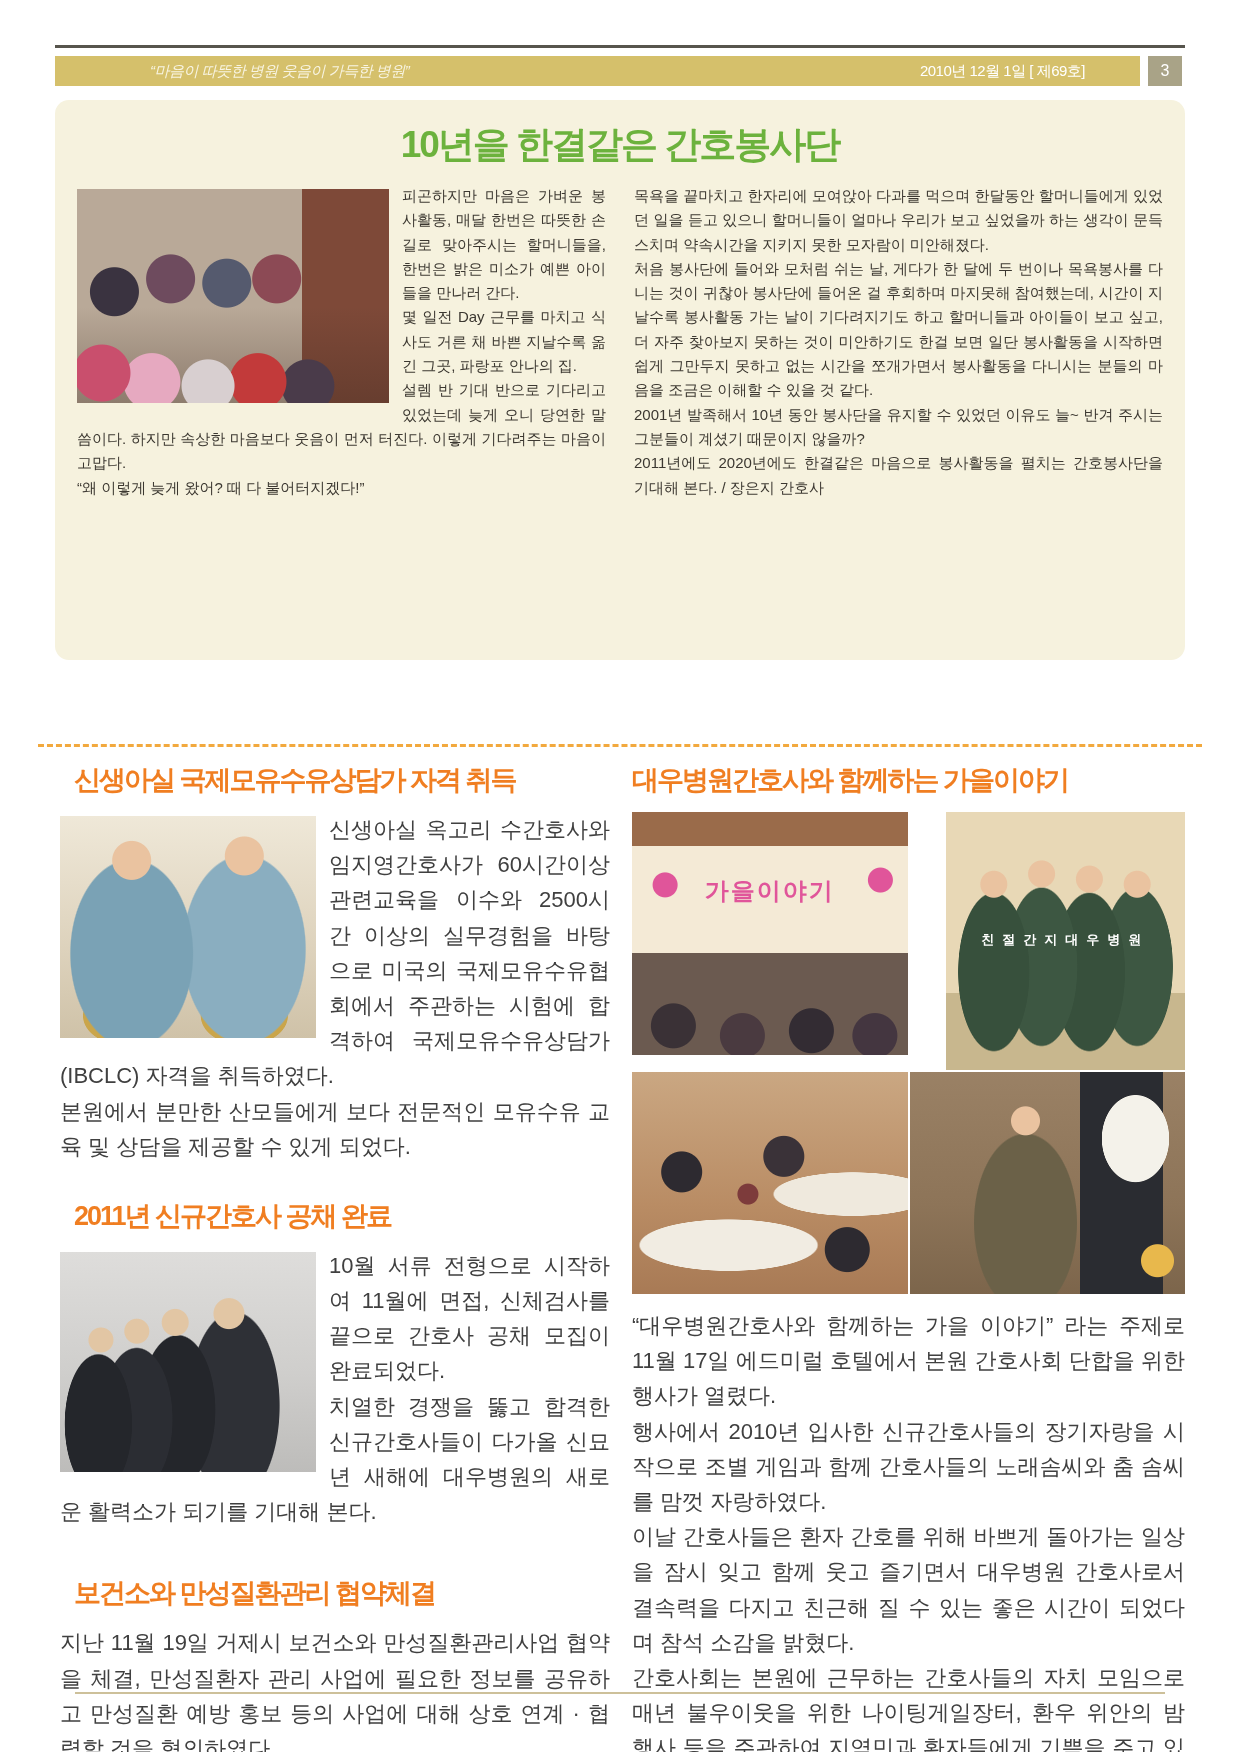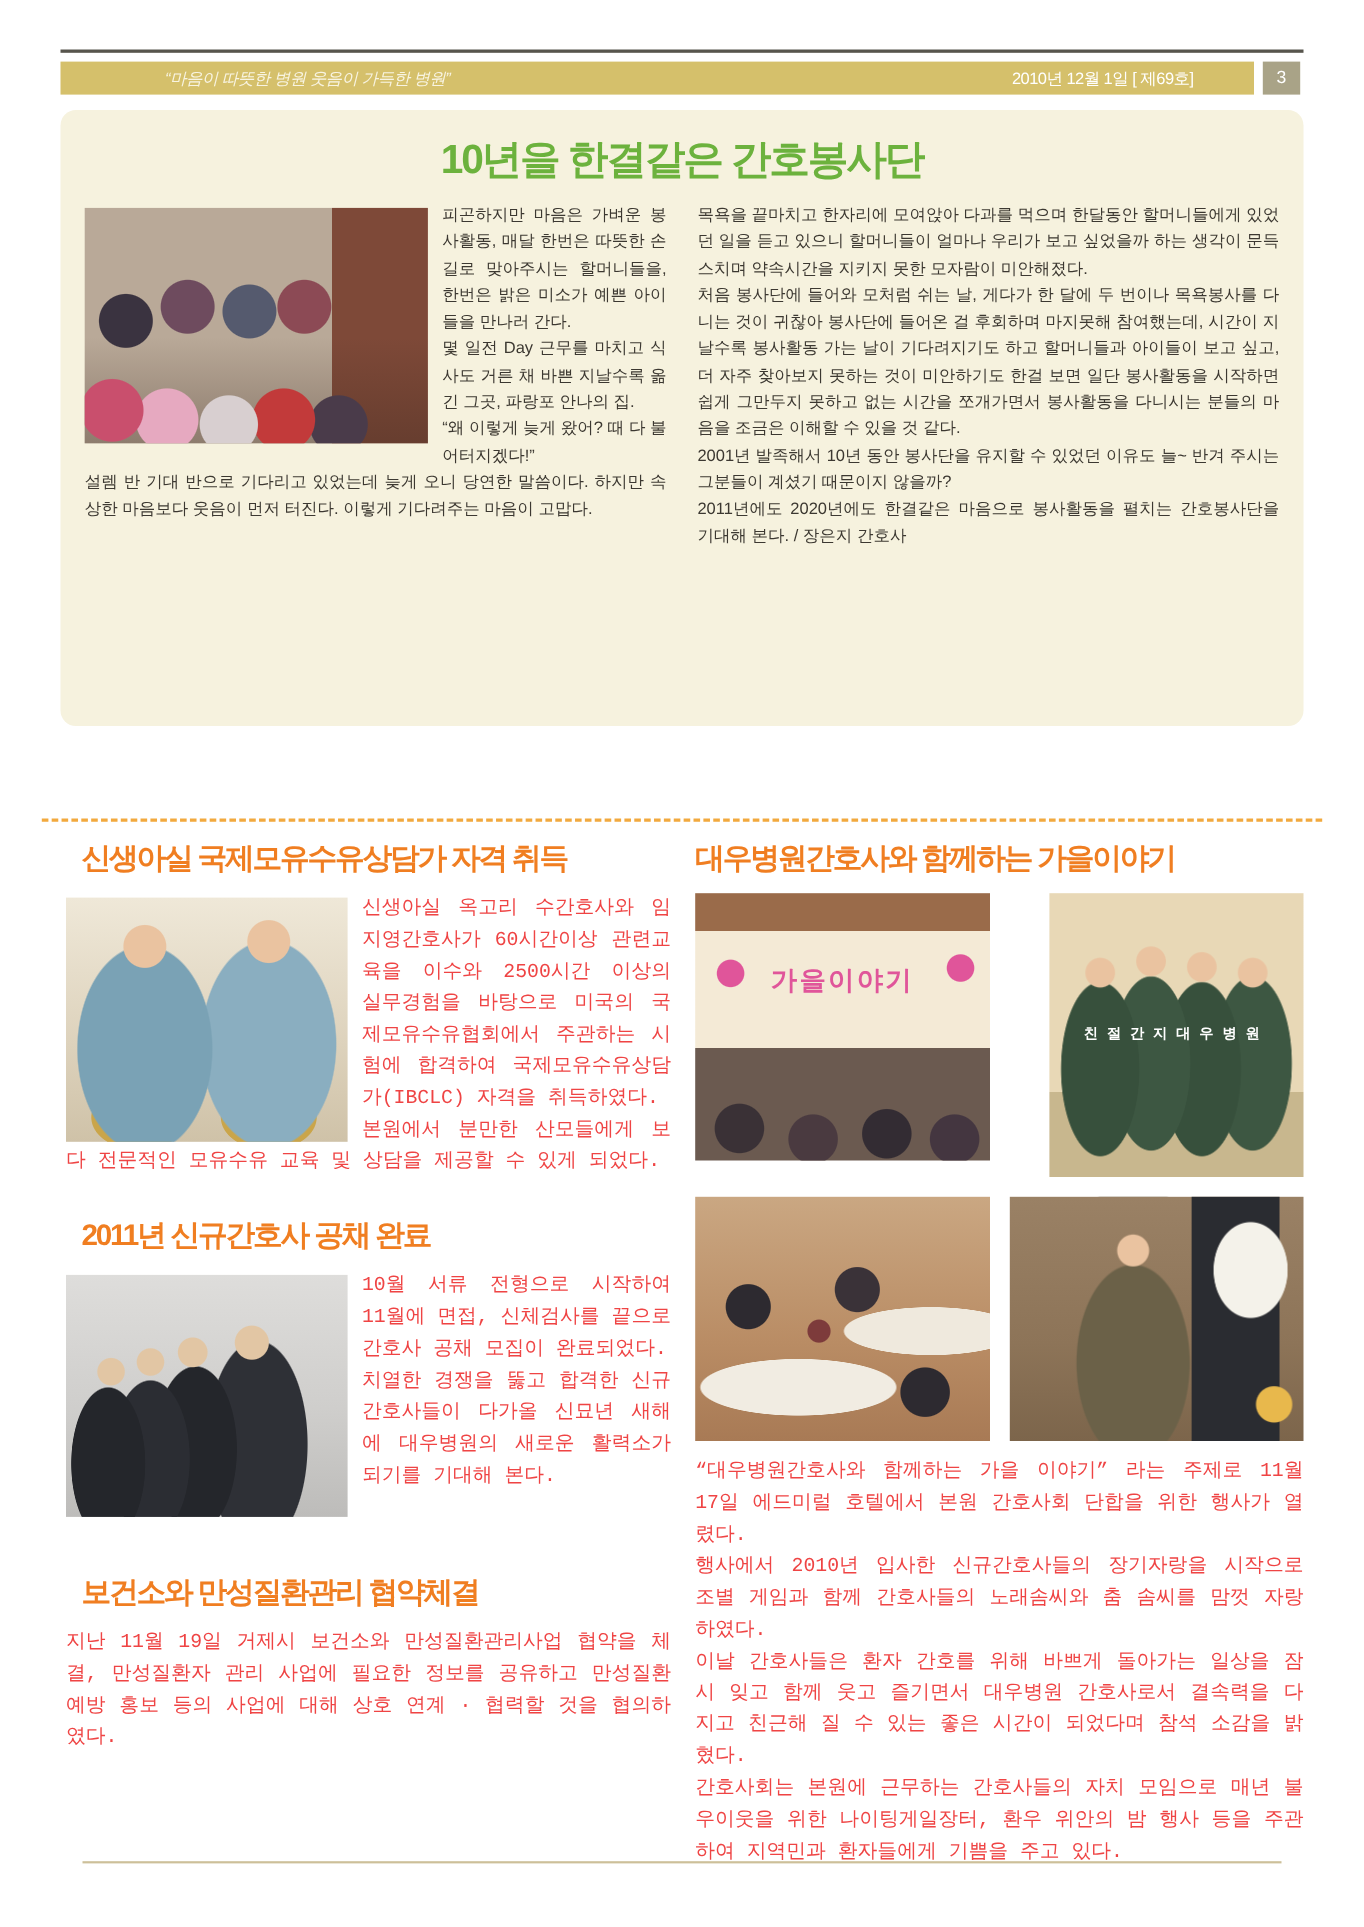--- a/index.html
+++ b/index.html
@@ -49,21 +49,21 @@
   }
   
   .dash-divider { position:absolute; left:38px; top:744px; width:1164px; border-top:3px dashed #f2a93e; }
   
   .sec-left  { position:absolute; left:60px;  top:752px; width:550px; }
   .sec-right { position:absolute; left:632px; top:752px; width:553px; }
   .sec-h {
     color:#f07e21; font-size:27px; font-weight:bold; letter-spacing:-2px; margin:10px 0 14px;
   }
   .sec-h.indent { margin-left:14px; }
-  .art-body { font-size:18px; line-height:1.6; text-align:justify; color:#ef4444;font-family:Liberation Mono, monospace; }
+  .art-body { font-size:22px; line-height:1.6; text-align:justify; color:#404040; }
   .art-body p { margin:0; }
   .art-body::after { content:""; display:block; clear:both; }
   .ph { position:relative; overflow:hidden; }
   .ph-ibclc {
     float:left; width:256px; height:222px; margin:4px 13px 4px 0;
     background:
       radial-gradient(circle at 28% 20%, #eac3a0 0 19px, transparent 20px),
       radial-gradient(circle at 72% 18%, #eac3a0 0 19px, transparent 20px),
       radial-gradient(ellipse 62px 95px at 28% 62%, #7aa2b5 0 98%, transparent 100%),
       radial-gradient(ellipse 62px 95px at 72% 60%, #8aaec0 0 98%, transparent 100%),
@@ -78,21 +78,21 @@
       radial-gradient(circle at 30% 36%, #e2c6a4 0 12px, transparent 13px),
       radial-gradient(circle at 45% 32%, #e2c6a4 0 13px, transparent 14px),
       radial-gradient(circle at 66% 28%, #e2c6a4 0 15px, transparent 16px),
       radial-gradient(ellipse 34px 70px at 15% 78%, #24262b 0 98%, transparent 100%),
       radial-gradient(ellipse 36px 72px at 30% 76%, #2b2d33 0 98%, transparent 100%),
       radial-gradient(ellipse 38px 76px at 46% 72%, #24262b 0 98%, transparent 100%),
       radial-gradient(ellipse 46px 95px at 68% 70%, #2e3036 0 98%, transparent 100%),
       linear-gradient(180deg, #dedddb 0%, #cfcecc 55%, #bdbcba 100%);
   }
   .photo-grid {
-    display:grid; grid-template-columns:1fr 1fr; gap:18px; margin-top:4px;
+    display:grid; grid-template-columns:1fr 1fr; gap:2px; margin-top:4px;
   }
   .g1 { height:243px;
     background:
       radial-gradient(circle at 15% 88%, #3a3136 0 22px, transparent 23px),
       radial-gradient(circle at 40% 92%, #4a3a40 0 22px, transparent 23px),
       radial-gradient(circle at 65% 90%, #332c33 0 22px, transparent 23px),
       radial-gradient(circle at 88% 92%, #443640 0 22px, transparent 23px),
       radial-gradient(circle at 12% 30%, #e0559a 0 12px, transparent 13px),
       radial-gradient(circle at 90% 28%, #e0559a 0 12px, transparent 13px),
       linear-gradient(180deg, #9a6b4a 0 14%, #f4ead6 14% 58%, #6b5a50 58% 100%);
@@ -155,22 +155,22 @@
   </div>
   <div class="page-num-box">3</div>
 
   <div class="panel">
     <div class="panel-title">10년을 한결같은 간호봉사단</div>
     <div class="panel-cols">
       <div class="col">
         <div class="main-photo ph"></div>
         <p>피곤하지만 마음은 가벼운 봉사활동, 매달 한번은 따뜻한 손길로 맞아주시는 할머니들을, 한번은 밝은 미소가 예쁜 아이들을 만나러 간다.</p>
         <p>몇 일전 Day 근무를 마치고 식사도 거른 채 바쁜 지날수록 옮긴 그곳, 파랑포 안나의 집.</p>
+        <p>설렘 반 기대 반으로 기다리고 있었는데 늦게 오니 당연한 말씀이다. 하지만 속상한 마음보다 웃음이 먼저 터진다. 이렇게 기다려주는 마음이 고맙다.</p>
         <p>“왜 이렇게 늦게 왔어? 때 다 불어터지겠다!”</p>
-        <p>설렘 반 기대 반으로 기다리고 있었는데 늦게 오니 당연한 말씀이다. 하지만 속상한 마음보다 웃음이 먼저 터진다. 이렇게 기다려주는 마음이 고맙다.</p>
       </div>
       <div class="col">
         <p>목욕을 끝마치고 한자리에 모여앉아 다과를 먹으며 한달동안 할머니들에게 있었던 일을 듣고 있으니 할머니들이 얼마나 우리가 보고 싶었을까 하는 생각이 문득 스치며 약속시간을 지키지 못한 모자람이 미안해졌다.</p>
         <p>처음 봉사단에 들어와 모처럼 쉬는 날, 게다가 한 달에 두 번이나 목욕봉사를 다니는 것이 귀찮아 봉사단에 들어온 걸 후회하며 마지못해 참여했는데, 시간이 지날수록 봉사활동 가는 날이 기다려지기도 하고 할머니들과 아이들이 보고 싶고, 더 자주 찾아보지 못하는 것이 미안하기도 한걸 보면 일단 봉사활동을 시작하면 쉽게 그만두지 못하고 없는 시간을 쪼개가면서 봉사활동을 다니시는 분들의 마음을 조금은 이해할 수 있을 것 같다.</p>
         <p>2001년 발족해서 10년 동안 봉사단을 유지할 수 있었던 이유도 늘~ 반겨 주시는 그분들이 계셨기 때문이지 않을까?</p>
         <p>2011년에도 2020년에도 한결같은 마음으로 봉사활동을 펼치는 간호봉사단을 기대해 본다. / 장은지 간호사</p>
       </div>
     </div>
   </div>
 

